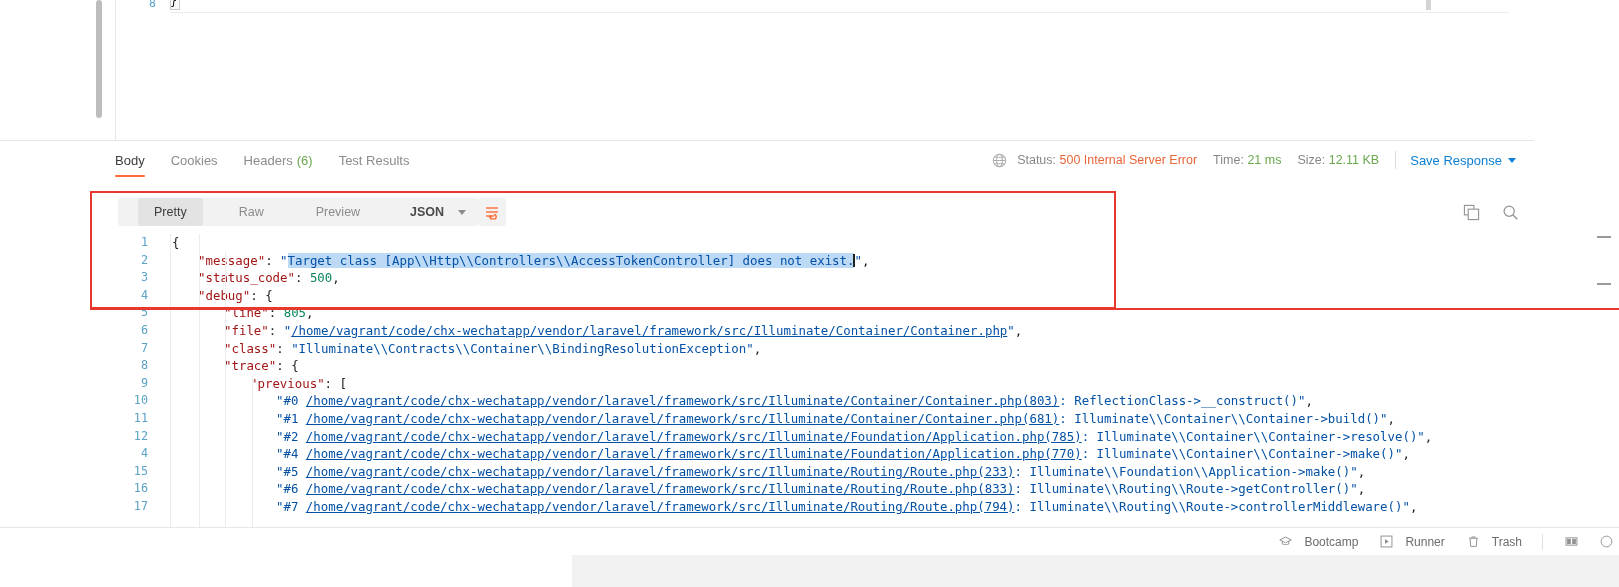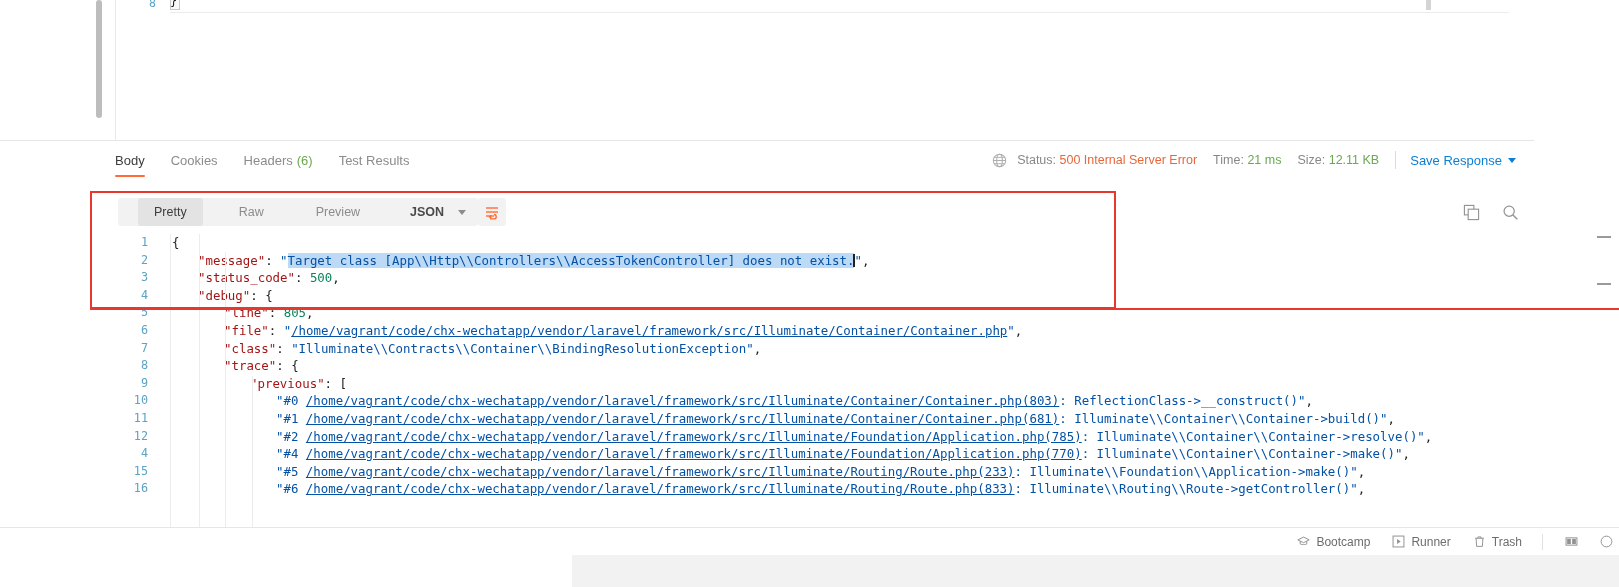--- a/index.html
+++ b/index.html
@@ -172,21 +172,21 @@
   }
 
   
   .status-bar {
     position: absolute; left: 0; bottom: 32px; width: 1619px; height: 28px;
     background: #fff; border-top: 1px solid #e6e6e6;
     display: flex; align-items: center; justify-content: flex-end;
     padding-right: 6px; gap: 0;
   }
   .sb-item {
-    display: flex; align-items: center; gap: 6px; font-size: 12px;
+    display: flex; align-items: center; gap: 12px; font-size: 12px;
     color: #6d6d6d; margin-left: 22px; cursor: pointer; white-space: nowrap;
   }
   .sb-ic { width: 13px; height: 13px; opacity: .75; }
   .sb-divider { width: 1px; height: 16px; background: #e0e0e0; margin-left: 20px; }
 
   
   .bottom-strip {
     position: absolute; left: 0; bottom: 0; width: 1619px; height: 32px;
     background: #f2f2f2;
   }
@@ -315,20 +315,21 @@
         <div class="code-line"><span class="ln">6</span><span class="code-txt" style="left: 224px;"><span class="k">"file"</span><span class="p">: </span><span class="s">"</span><span class="lnk">/home/vagrant/code/chx-wechatapp/vendor/laravel/framework/src/Illuminate/Container/Container.php</span><span class="s">"</span><span class="p">,</span></span></div>
         <div class="code-line"><span class="ln">7</span><span class="code-txt" style="left: 224px;"><span class="k">"class"</span><span class="p">: </span><span class="s">"Illuminate\\Contracts\\Container\\BindingResolutionException"</span><span class="p">,</span></span></div>
         <div class="code-line"><span class="ln">8</span><span class="code-txt" style="left: 224px;"><span class="k">"trace"</span><span class="p">: {</span></span></div>
         <div class="code-line"><span class="ln">9</span><span class="code-txt" style="left: 250px;"><span class="k">"previous"</span><span class="p">: [</span></span></div>
         <div class="code-line"><span class="ln">10</span><span class="code-txt" style="left: 276px;"><span class="s">"#0 </span><span class="lnk">/home/vagrant/code/chx-wechatapp/vendor/laravel/framework/src/Illuminate/Container/Container.php(803)</span><span class="s">: ReflectionClass-&gt;__construct()"</span><span class="p">,</span></span></div>
         <div class="code-line"><span class="ln">11</span><span class="code-txt" style="left: 276px;"><span class="s">"#1 </span><span class="lnk">/home/vagrant/code/chx-wechatapp/vendor/laravel/framework/src/Illuminate/Container/Container.php(681)</span><span class="s">: Illuminate\\Container\\Container-&gt;build()"</span><span class="p">,</span></span></div>
         <div class="code-line"><span class="ln">12</span><span class="code-txt" style="left: 276px;"><span class="s">"#2 </span><span class="lnk">/home/vagrant/code/chx-wechatapp/vendor/laravel/framework/src/Illuminate/Foundation/Application.php(785)</span><span class="s">: Illuminate\\Container\\Container-&gt;resolve()"</span><span class="p">,</span></span></div>
         <div class="code-line"><span class="ln">4</span><span class="code-txt" style="left: 276px;"><span class="s">"#4 </span><span class="lnk">/home/vagrant/code/chx-wechatapp/vendor/laravel/framework/src/Illuminate/Foundation/Application.php(770)</span><span class="s">: Illuminate\\Container\\Container-&gt;make()"</span><span class="p">,</span></span></div>
         <div class="code-line"><span class="ln">15</span><span class="code-txt" style="left: 276px;"><span class="s">"#5 </span><span class="lnk">/home/vagrant/code/chx-wechatapp/vendor/laravel/framework/src/Illuminate/Routing/Route.php(233)</span><span class="s">: Illuminate\\Foundation\\Application-&gt;make()"</span><span class="p">,</span></span></div>
         <div class="code-line"><span class="ln">16</span><span class="code-txt" style="left: 276px;"><span class="s">"#6 </span><span class="lnk">/home/vagrant/code/chx-wechatapp/vendor/laravel/framework/src/Illuminate/Routing/Route.php(833)</span><span class="s">: Illuminate\\Routing\\Route-&gt;getController()"</span><span class="p">,</span></span></div>
+        <div class="code-line"><span class="ln">17</span><span class="code-txt" style="left: 276px;"><span class="s">"#7 </span><span class="lnk">/home/vagrant/code/chx-wechatapp/vendor/laravel/framework/src/Illuminate/Routing/Route.php(794)</span><span class="s">: Illuminate\\Routing\\Route-&gt;controllerMiddleware()"</span><span class="p">,</span></span></div>
       </div>
   </div>
 
   <div class="guide" style="left:170px"></div>
   <div class="guide" style="left:199px"></div>
   <div class="guide" style="left:225px;top:252px;height:282px"></div>
   <div class="guide" style="left:252px;top:376px;height:158px"></div>
 
   <div class="code-scroll-mark"></div>
   <div class="code-scroll-mark2"></div>

